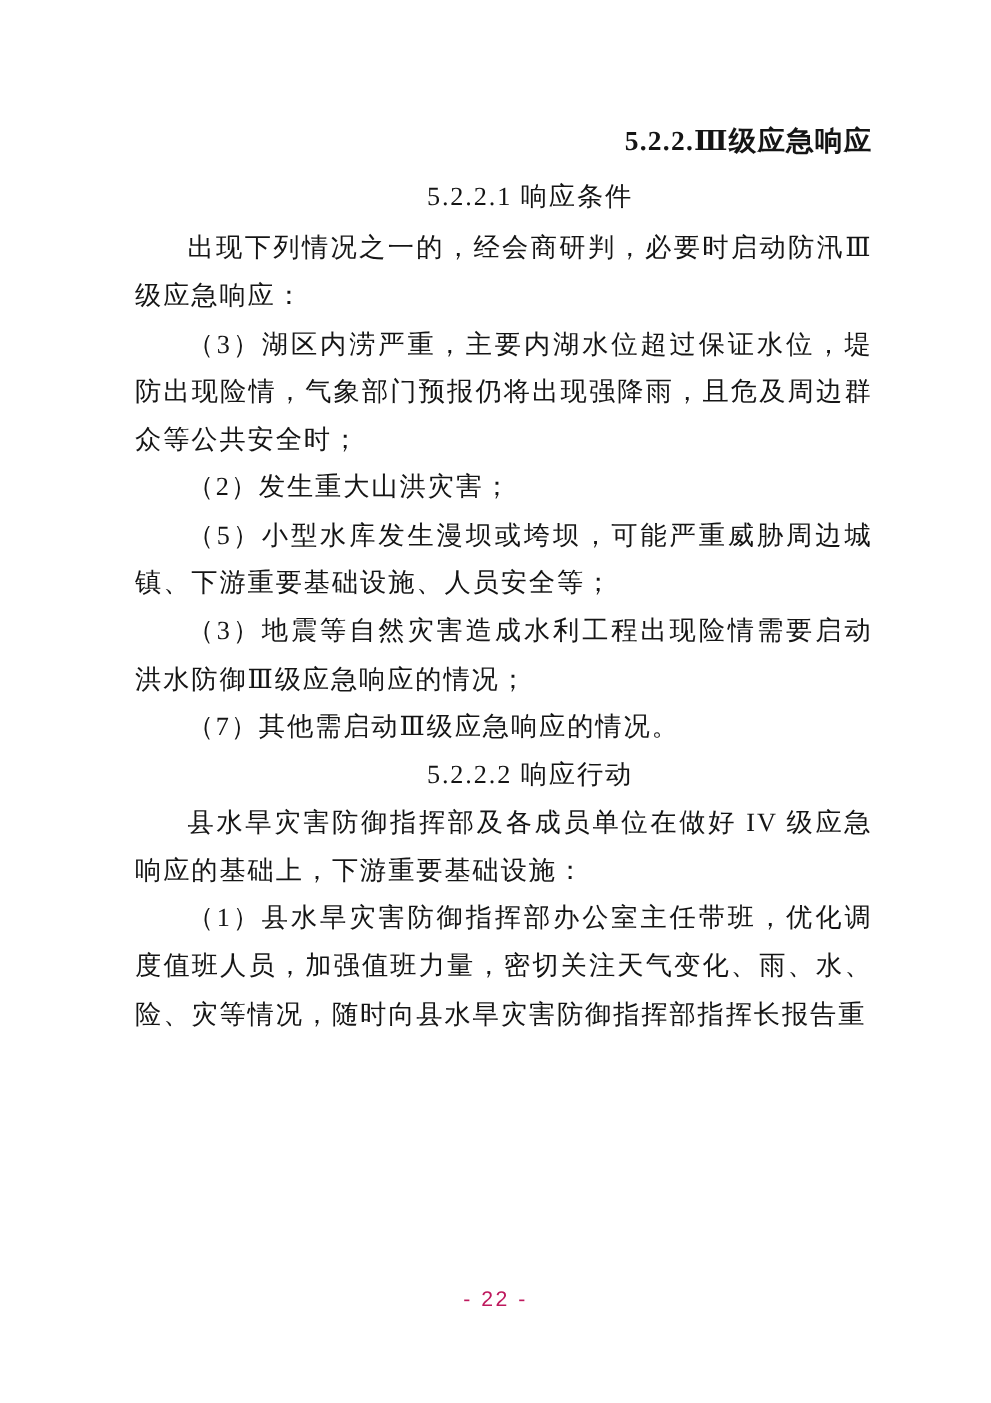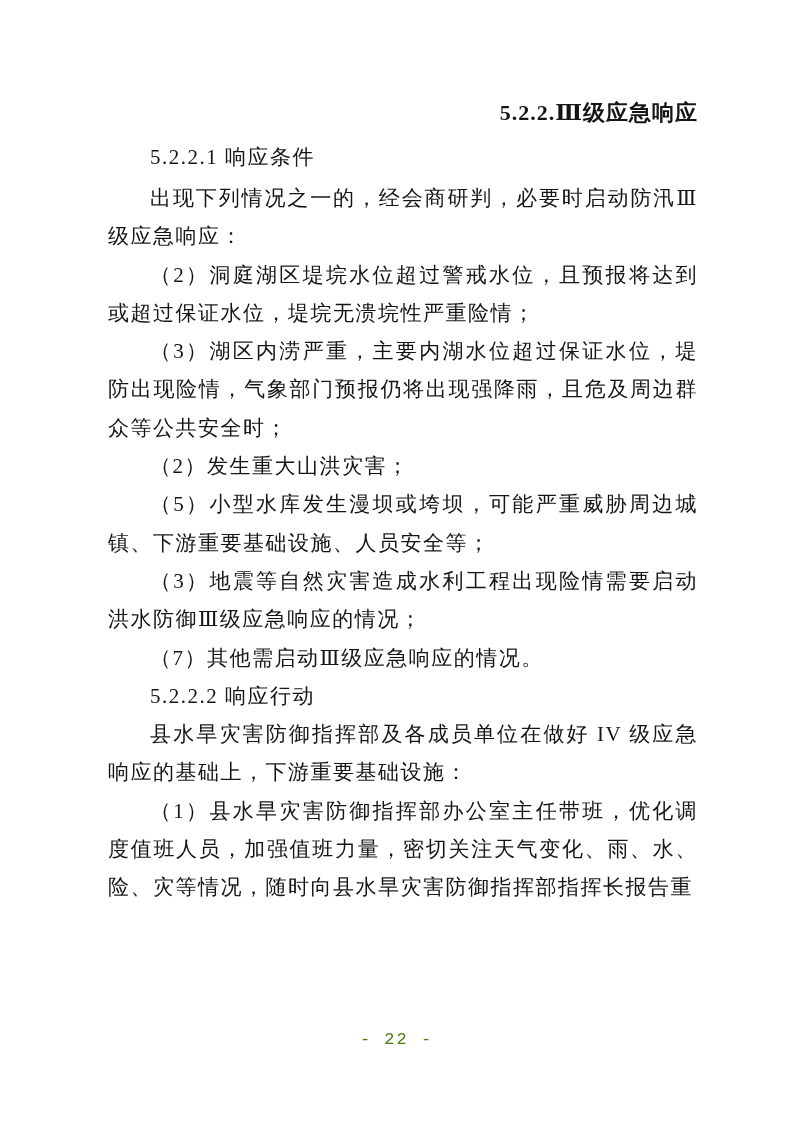--- a/index.html
+++ b/index.html
@@ -34,52 +34,51 @@
     font-weight: bold;
     line-height: 45px;
     text-indent: 2em;
     text-align: right;
     letter-spacing: 1px;
   }
   .subheading {
     margin: 0;
     line-height: 44px;
     text-indent: 2em;
-    text-align: left;
+    text-align: center;
   }
   .subheading.grid {
     line-height: 38.3px;
   }
   .para {
     margin: 0;
     text-indent: 2em;
   }
   .pagenum {
     position: absolute;
     left: 0;
     right: 0;
     top: 1030px;
     text-align: center;
     font-size: 17px;
     letter-spacing: 2px;
-    color: #4d7c0f;
-    font-family: Liberation Mono, monospace;
+    color: #be185d;
+    font-family: Liberation Sans, sans-serif;
   }
 </style>
 </head>
 <body>
 
 <div class="page">
   <div class="content">
     <h1 class="heading">5.2.2.Ⅲ级应急响应</h1>
 
     <p class="subheading">5.2.2.1 响应条件</p>
 
     <p class="para">出现下列情况之一的，经会商研判，必要时启动防汛Ⅲ级应急响应：</p>
-    <p class="para">（2）洞庭湖区堤垸水位超过警戒水位，且预报将达到或超过保证水位，堤垸无溃垸性严重险情；</p>
     <p class="para">（3）湖区内涝严重，主要内湖水位超过保证水位，堤防出现险情，气象部门预报仍将出现强降雨，且危及周边群众等公共安全时；</p>
     <p class="para">（2）发生重大山洪灾害；</p>
     <p class="para">（5）小型水库发生漫坝或垮坝，可能严重威胁周边城镇、下游重要基础设施、人员安全等；</p>
     <p class="para">（3）地震等自然灾害造成水利工程出现险情需要启动洪水防御Ⅲ级应急响应的情况；</p>
     <p class="para">（7）其他需启动Ⅲ级应急响应的情况。</p>
 
     <p class="subheading grid">5.2.2.2 响应行动</p>
 
     <p class="para">县水旱灾害防御指挥部及各成员单位在做好 IV 级应急响应的基础上，下游重要基础设施：</p>
     <p class="para">（1）县水旱灾害防御指挥部办公室主任带班，优化调度值班人员，加强值班力量，密切关注天气变化、雨、水、险、灾等情况，随时向县水旱灾害防御指挥部指挥长报告重</p>

